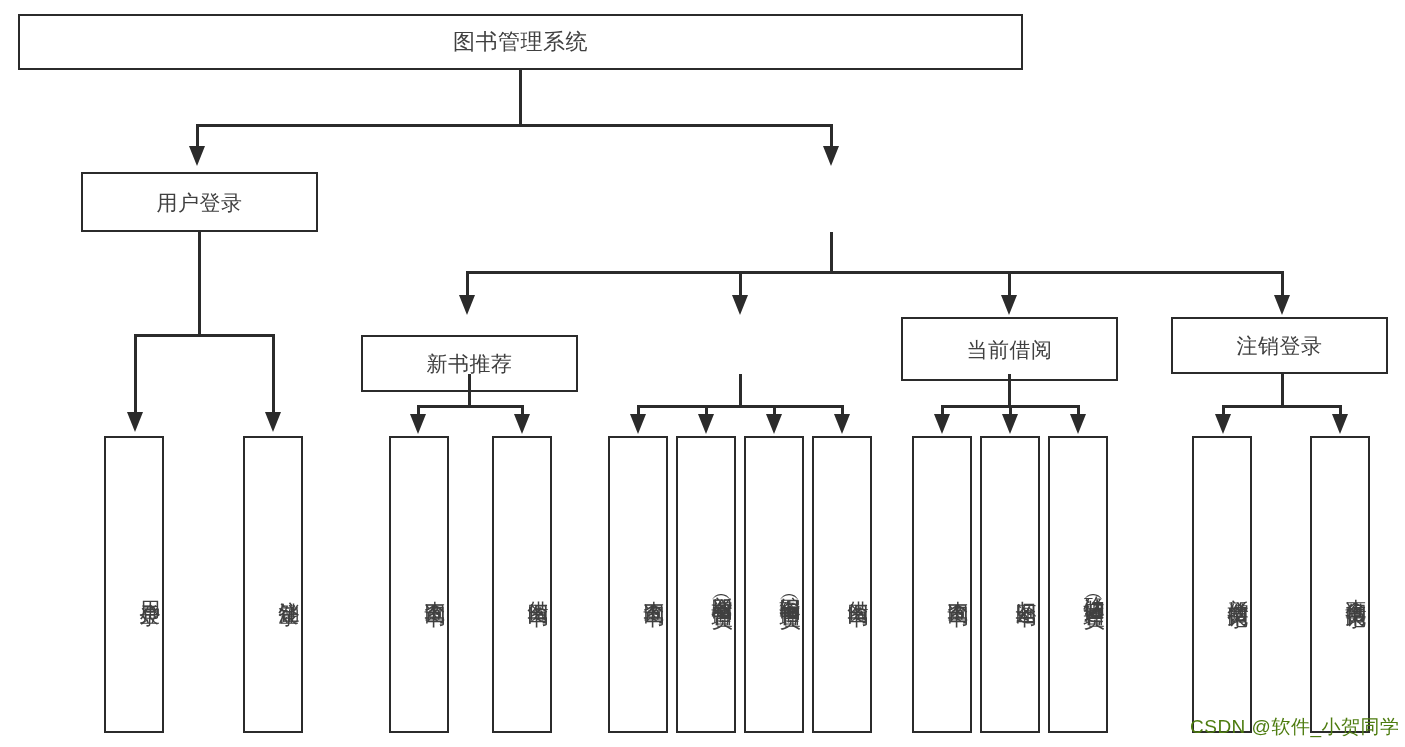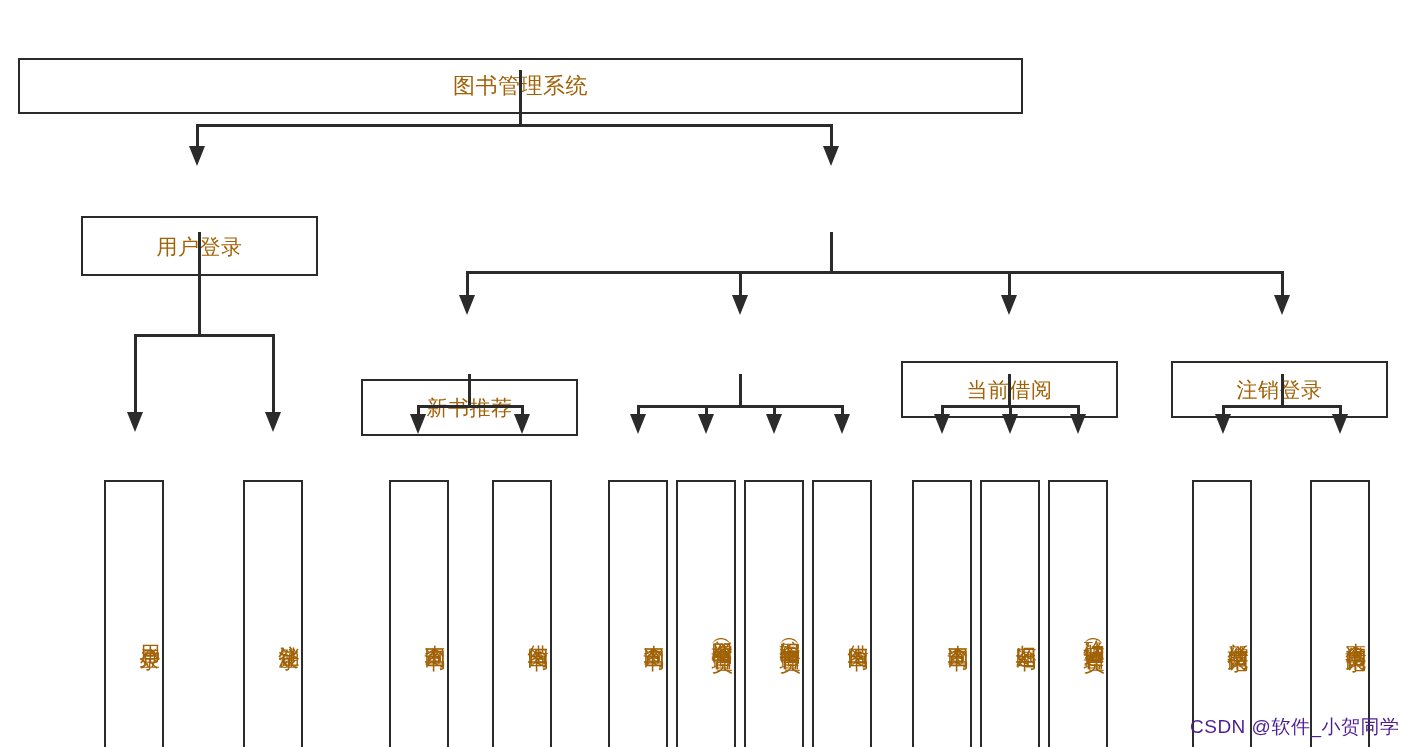--- a/index.html
+++ b/index.html
@@ -16,23 +16,22 @@
   }
   
   .node{
     position:absolute;
     box-sizing:border-box;
     background:#ffffff;
     border:2.5px solid #2b2b2b;
     display:flex;
     align-items:center;
     justify-content:center;
-    color:#a16207;
+    color:#404040;
     letter-spacing:.5px;
-    margin-top:44px;
   }
   .node.h{           
     font-size:21px;
     line-height:1;
   }
   .node.title{
     font-size:22px;
   }
   .node.v{           
     writing-mode:vertical-rl;
@@ -61,21 +60,21 @@
     position:absolute;
     width:0;height:0;
     border-left:8px solid transparent;
     border-right:8px solid transparent;
     border-top:20px solid #2b2b2b;
   }
   
   #watermark{
     position:absolute;
     font-size:19px;
-    color:#4c1d95;
+    color:#4d7c0f;
     white-space:nowrap;
     letter-spacing:.5px;
   }
 </style>
 </head>
 <body>
 
 <div id="canvas">
 
   <div class="node title" style="left:18px;top:14px;width:1005px;height:56px;">
@@ -113,21 +112,21 @@
 
   <div class="ln v" style="left:1008px;top:271px;height:26px;"></div>
   <div class="arrow" style="left:1001px;top:295px;"></div>
 
   <div class="ln v" style="left:1281px;top:271px;height:26px;"></div>
   <div class="arrow" style="left:1274px;top:295px;"></div>
 
   <div class="node h" style="left:361px;top:335px;width:217px;height:57px;">
     <span>新书推荐</span>
   </div>
-  <div class="node h" style="left:901px;top:317px;width:217px;height:57px;">
+  <div class="node h" style="left:901px;top:317px;width:217px;height:64px;">
     <span>当前借阅</span>
   </div>
   <div class="node h" style="left:1171px;top:317px;width:217px;height:57px;">
     <span>注销登录</span>
   </div>
 
   <div class="ln v" style="left:468px;top:374px;height:33px;"></div>
   <div class="ln h" style="left:417px;top:405px;width:106px;"></div>
   <div class="ln v" style="left:417px;top:405px;height:12px;"></div>
   <div class="arrow" style="left:410px;top:414px;"></div>

